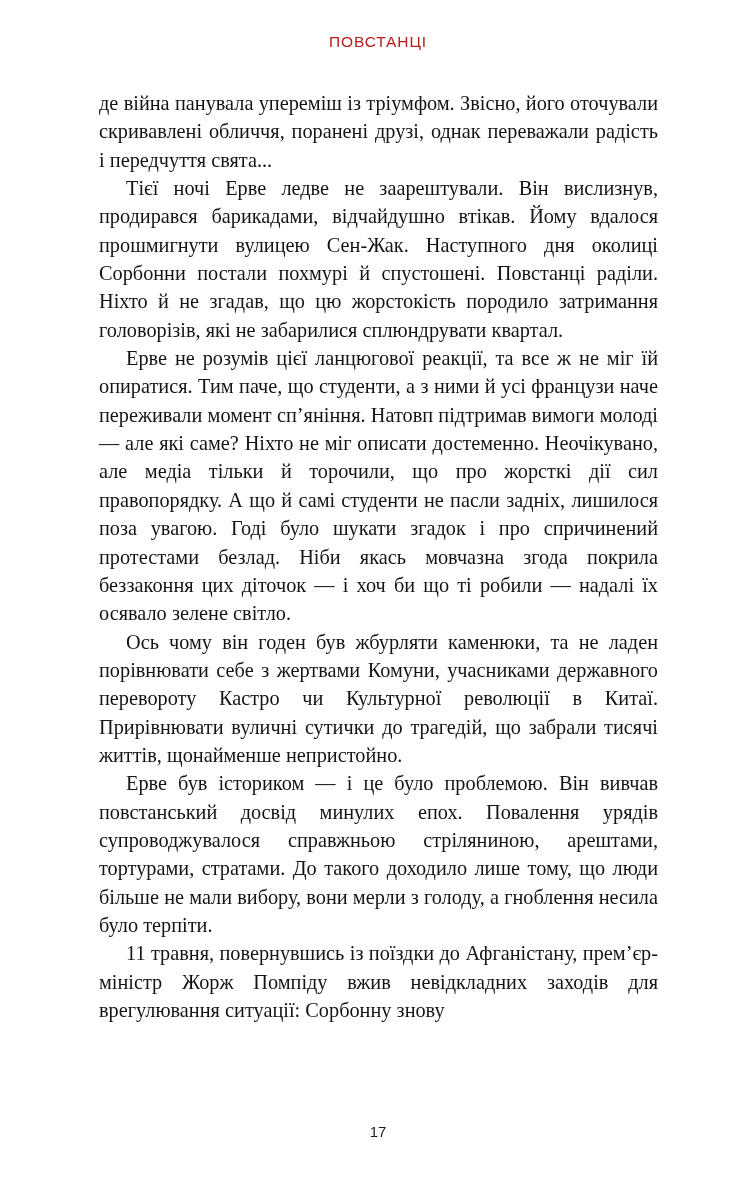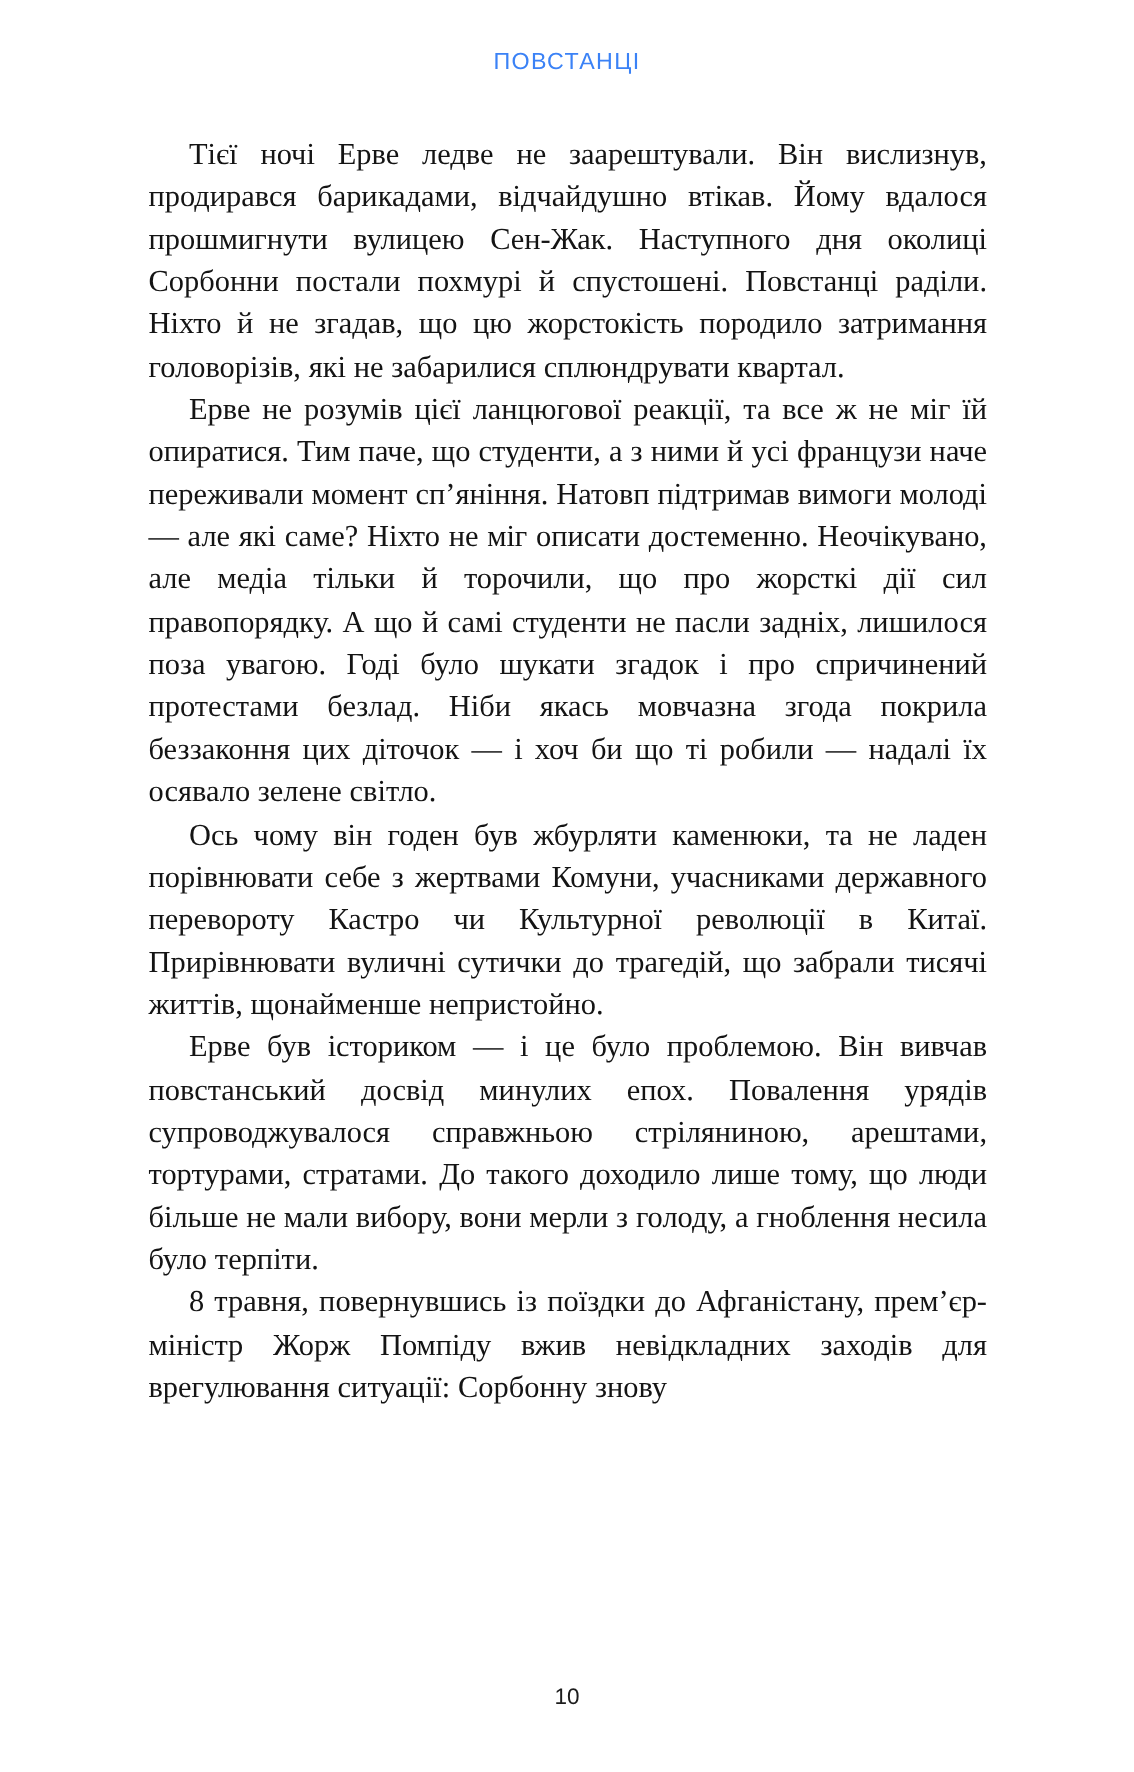--- a/index.html
+++ b/index.html
@@ -29,21 +29,21 @@
   
   .running-head {
     position: absolute;
     top: 34px;
     left: 0;
     width: 756px;
     text-align: center;
     font-family: "Liberation Sans", "DejaVu Sans", sans-serif;
     font-size: 15.5px;
     letter-spacing: 0.9px;
-    color: #3b82f6;
+    color: #b91c1c;
     font-weight: 400;
     line-height: 1;
   }
 
   
   .text-block {
     position: absolute;
     top: 89px;
     left: 99px;
     width: 559px;
@@ -80,22 +80,23 @@
   }
 </style>
 </head>
 <body>
 
 <div class="page">
 
   <div class="running-head">ПОВСТАНЦІ</div>
 
   <div class="text-block">
+    <p class="para first">де війна панувала упереміш із тріумфом. Звісно, його оточували скривавлені обличчя, поранені друзі, однак переважали радість і передчуття свята...</p>
     <p class="para">Тієї ночі Ерве ледве не заарештували. Він вислизнув, продирався барикадами, відчайдушно втікав. Йому вдалося прошмигнути вулицею Сен-Жак. Наступного дня околиці Сорбонни постали похмурі й спустошені. Повстанці раділи. Ніхто й не згадав, що цю жорстокість породило затримання головорізів, які не забарилися сплюндрувати квартал.</p>
     <p class="para">Ерве не розумів цієї ланцюгової реакції, та все ж не міг їй опиратися. Тим паче, що студенти, а з ними й усі французи наче переживали момент сп’яніння. Натовп підтримав вимоги молоді — але які саме? Ніхто не міг описати достеменно. Неочікувано, але медіа тільки й торочили, що про жорсткі дії сил правопорядку. А що й самі студенти не пасли задніх, лишилося поза увагою. Годі було шукати згадок і про спричинений протестами безлад. Ніби якась мовчазна згода покрила беззаконня цих діточок — і хоч би що ті робили — надалі їх осявало зелене світло.</p>
     <p class="para">Ось чому він годен був жбурляти каменюки, та не ладен порівнювати себе з жертвами Комуни, учасниками державного перевороту Кастро чи Культурної революції в Китаї. Прирівнювати вуличні сутички до трагедій, що забрали тисячі життів, щонайменше непристойно.</p>
     <p class="para">Ерве був істориком — і це було проблемою. Він вивчав повстанський досвід минулих епох. Повалення урядів супроводжувалося справжньою стріляниною, арештами, тортурами, стратами. До такого доходило лише тому, що люди більше не мали вибору, вони мерли з голоду, а гноблення несила було терпіти.</p>
-    <p class="para">8 травня, повернувшись із поїздки до Афганістану, прем’єр-міністр Жорж Помпіду вжив невідкладних заходів для врегулювання ситуації: Сорбонну знову</p>
+    <p class="para">11 травня, повернувшись із поїздки до Афганістану, прем’єр-міністр Жорж Помпіду вжив невідкладних заходів для врегулювання ситуації: Сорбонну знову</p>
   </div>
 
-  <div class="folio">10</div>
+  <div class="folio">17</div>
 
 </div>
 
 </body></html>

